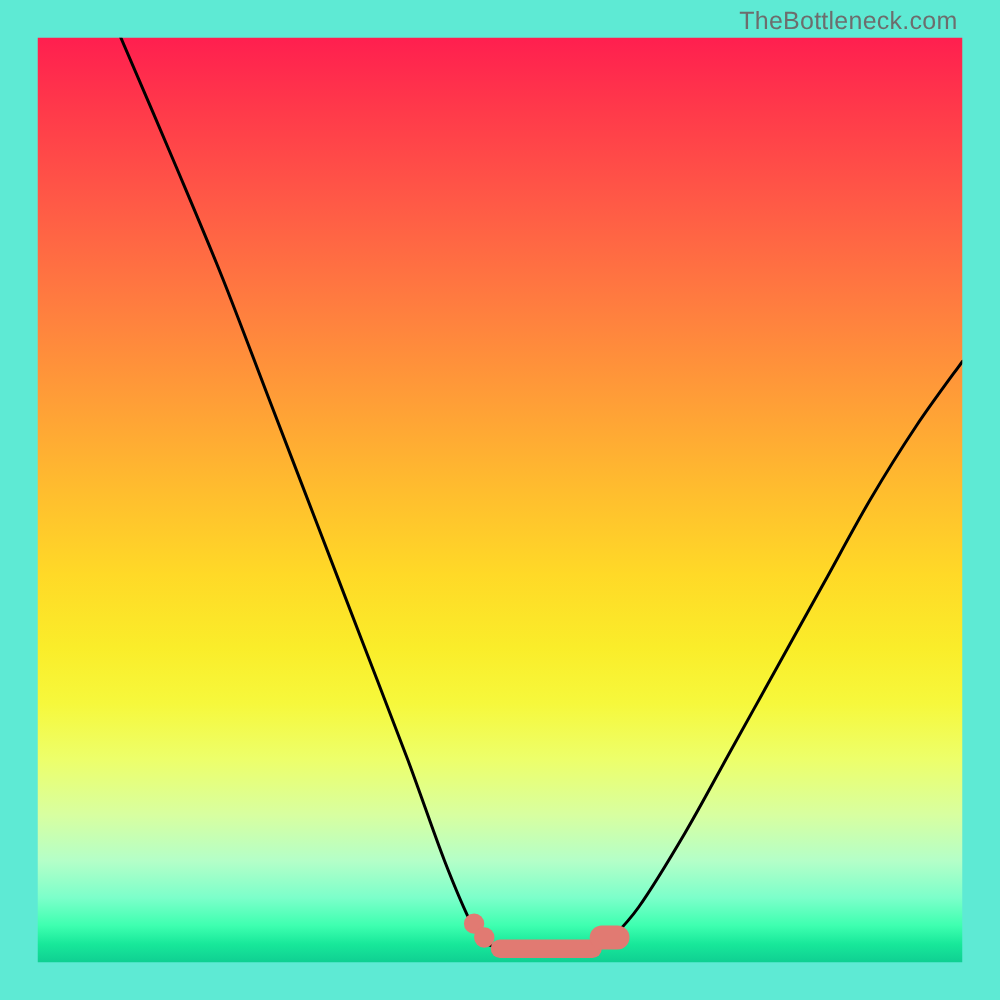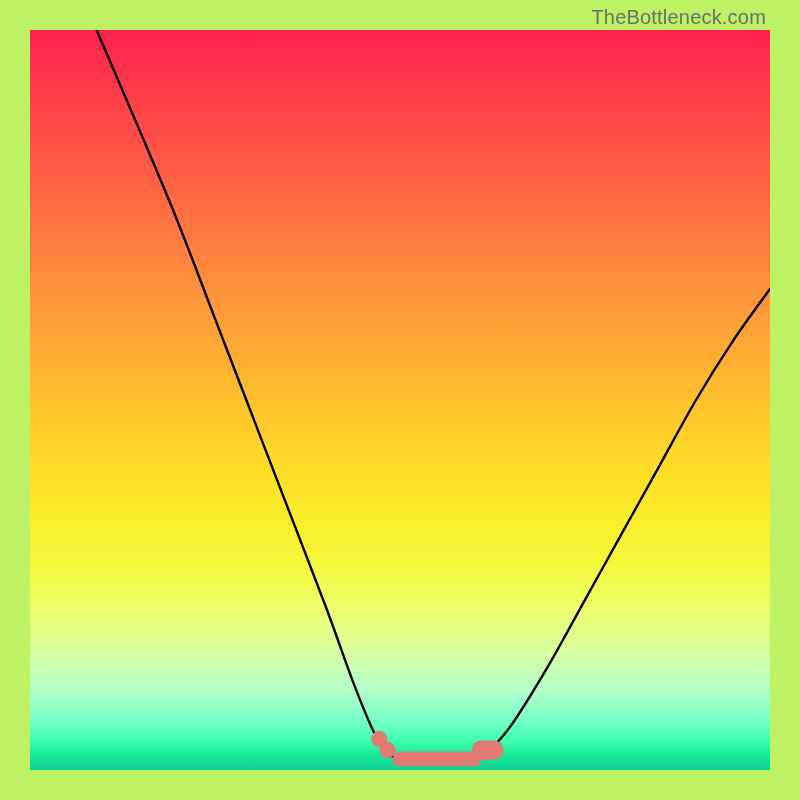--- a/index.html
+++ b/index.html
@@ -7,21 +7,21 @@
     padding: 0;
     width: 800px;
     height: 800px;
     overflow: hidden;
     background: #000;
     font-family: Arial, Helvetica, sans-serif;
   }
   .frame {
     position: absolute;
     inset: 0;
-    background: #bef264;
+    background: #5eead4;
   }
   .plot {
     position: absolute;
     left: 30px;
     top: 30px;
     width: 740px;
     height: 740px;
     overflow: hidden;
   }
   .gradient {

